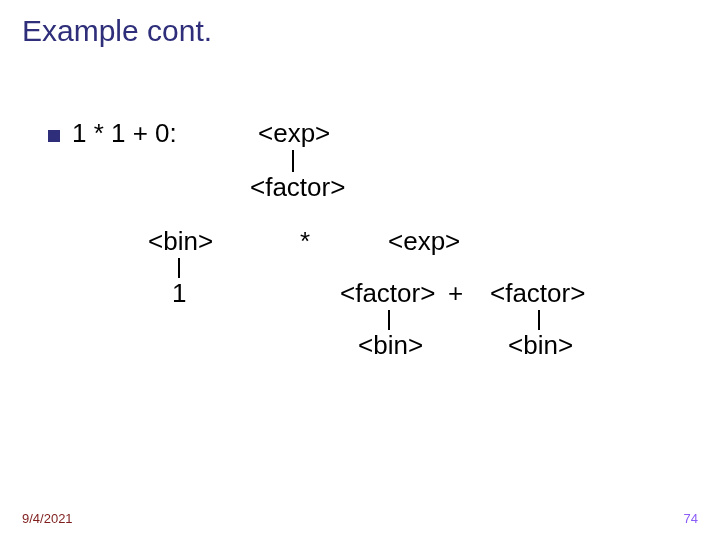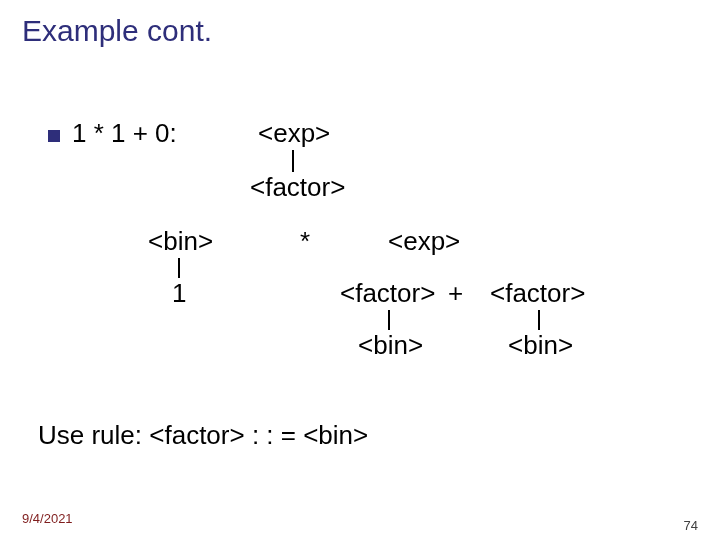--- a/index.html
+++ b/index.html
@@ -46,23 +46,23 @@
   .footer-date {
     position: absolute;
     left: 22px;
     bottom: 14px;
     font-size: 13px;
     color: #7f1d1d;
   }
   .footer-page {
     position: absolute;
     right: 22px;
-    bottom: 7px;
+    bottom: 14px;
     font-size: 13px;
-    color: #404040;
+    color: #8b5cf6;
   }
 </style>
 </head>
 <body>
 
 <div class="slide">
 
   <div class="title">Example cont.</div>
 
   <div class="bullet-sq" style="left:48px; top:130px;"></div>
@@ -83,18 +83,17 @@
   <div class="txt" style="left:340px; top:278px;">&lt;factor&gt;</div>
   <div class="txt" style="left:448px; top:278px;">+</div>
   <div class="txt" style="left:490px; top:278px;">&lt;factor&gt;</div>
 
   <div class="vline" style="left:388px; top:310px; height:20px;"></div>
   <div class="vline" style="left:538px; top:310px; height:20px;"></div>
 
   <div class="txt" style="left:358px; top:330px;">&lt;bin&gt;</div>
   <div class="txt" style="left:508px; top:330px;">&lt;bin&gt;</div>
 
-  <div class="txt" style="left:38px; top:420px;">Use rule:  &lt;factor&gt; : : = &lt;bin&gt;</div>
 
   <div class="footer-date">9/4/2021</div>
   <div class="footer-page">74</div>
 
 </div>
 
 </body></html>

